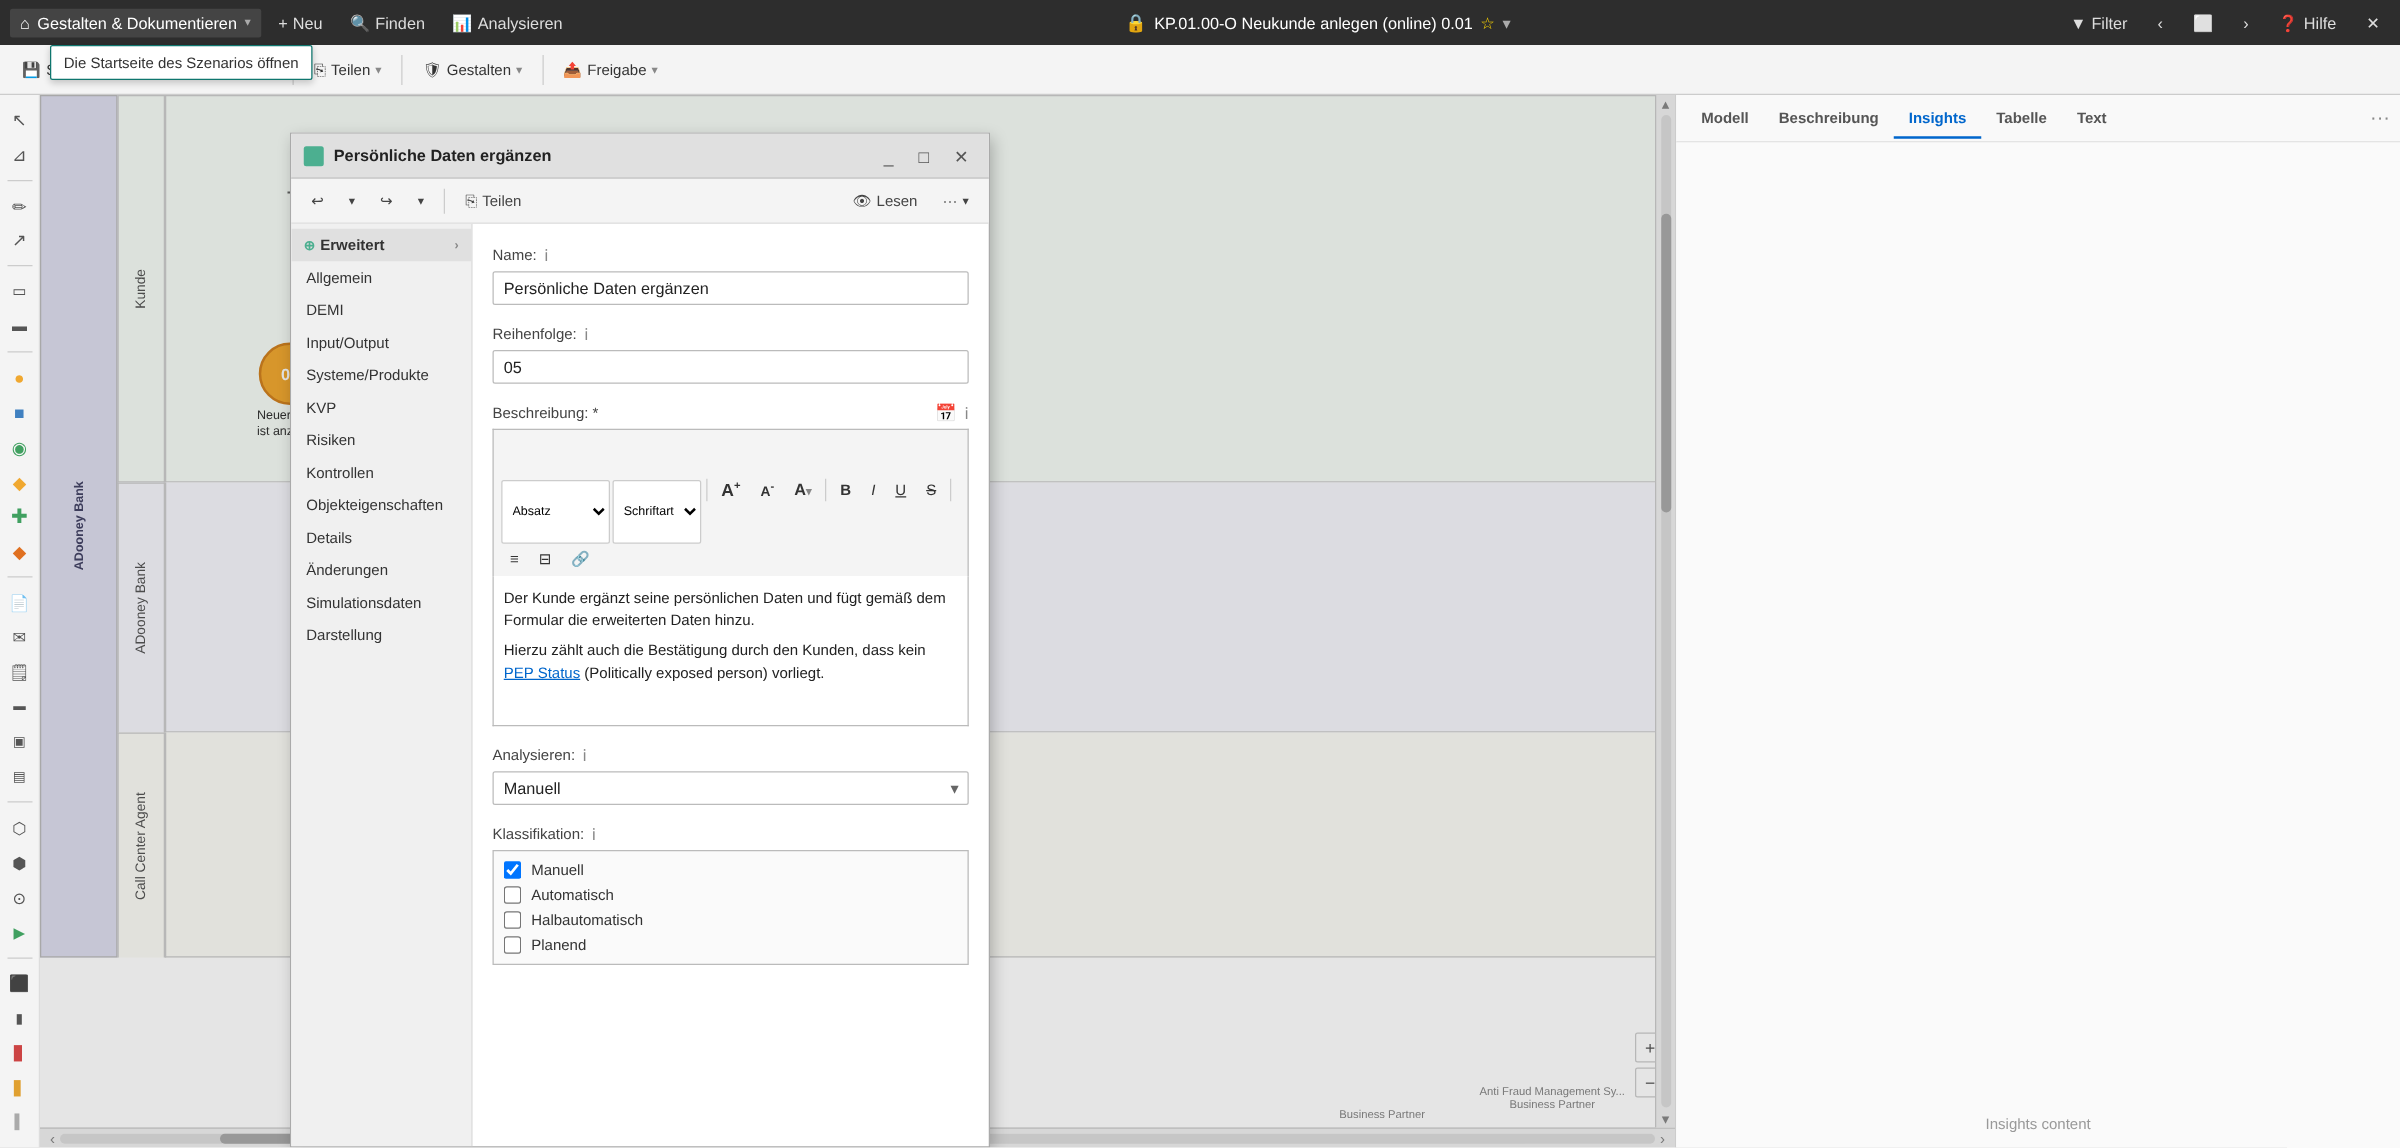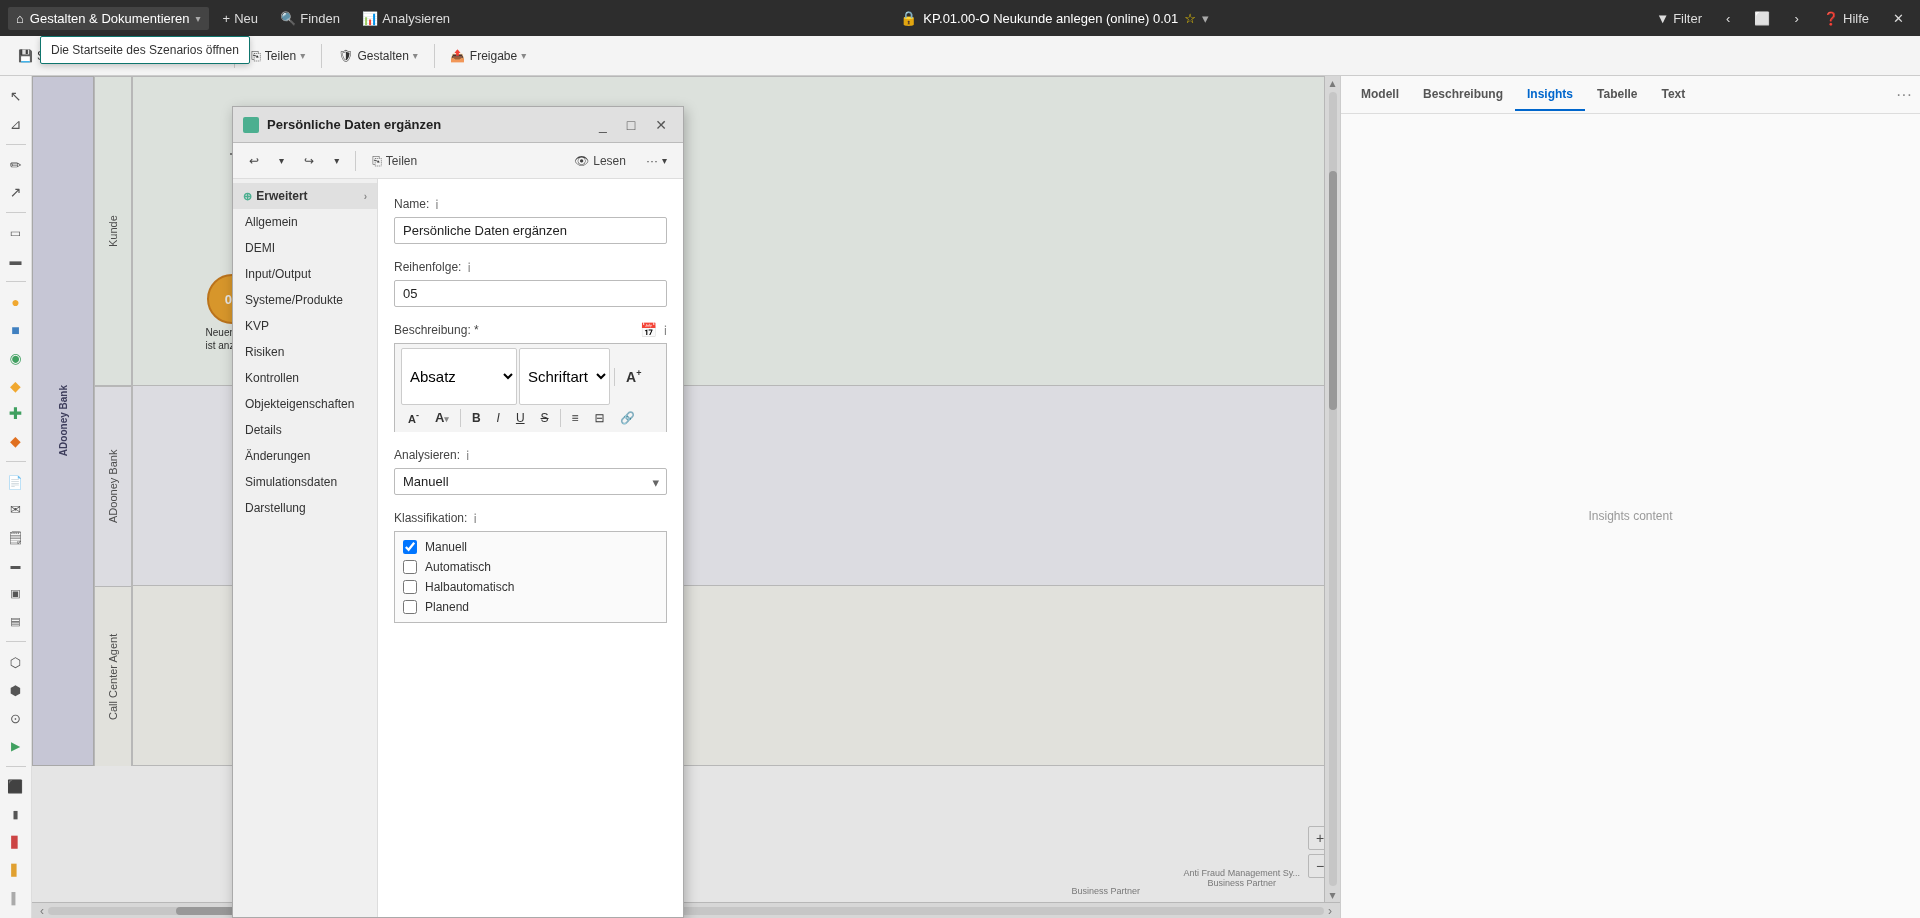--- a/index.html
+++ b/index.html
@@ -60,21 +60,21 @@
     .right-panel-tab { padding: 8px 12px; cursor: pointer; font-size: 12px; color: #555; border-bottom: 2px solid transparent; font-weight: bold; }
     .right-panel-tab.active { color: #0066cc; border-bottom: 2px solid #0066cc; font-weight: 600; }
     .right-panel-more { margin-left: auto; cursor: pointer; color: #888; font-size: 16px; }
 
     
     .modal-overlay { position: absolute; top: 0; left: 0; right: 0; bottom: 0; background: rgba(0,0,0,0.1); z-index: 50; }
 
     
     .modal {
       position: absolute; top: 30px; left: 200px;
-      width: 452px; height: calc(100% - 30px);
+      width: 560px; height: calc(100% - 30px);
       background: #fff; border: 1px solid #aaa;
       box-shadow: 2px 4px 12px rgba(0,0,0,0.25);
       display: flex; flex-direction: column;
       z-index: 60;
     }
     .modal-header {
       display: flex; align-items: center;
       background: #e0e0e0; padding: 6px 10px; gap: 8px;
       border-bottom: 1px solid #bbb; height: 36px;
     }
@@ -102,21 +102,21 @@
     
     .modal-content { flex: 1; overflow-y: auto; padding: 16px; }
     .form-group { margin-bottom: 14px; }
     .form-label { font-size: 12px; color: #444; margin-bottom: 4px; display: flex; align-items: center; gap: 6px; }
     .form-label .info-icon { color: #888; font-size: 13px; cursor: pointer; }
     .form-input { width: 100%; border: 1px solid #bbb; border-radius: 2px; padding: 5px 8px; font-size: 13px; color: #222; background: #fff; }
 
     
     .desc-toolbar { display: flex; align-items: center; gap: 2px; background: #f4f4f4; border: 1px solid #bbb; border-bottom: none; padding: 4px 6px; flex-wrap: wrap; }
     .desc-toolbar-btn { padding: 2px 6px; cursor: pointer; font-size: 12px; color: #333; background: none; border: 1px solid transparent; border-radius: 2px; }
-    .desc-toolbar-select { font-size: 15px; border: 1px solid #ccc; background: #fff; padding: 18px 4px; border-radius: 2px; cursor: pointer; }
+    .desc-toolbar-select { font-size: 10px; border: 1px solid #ccc; background: #fff; padding: 18px 4px; border-radius: 2px; cursor: pointer; margin-top: 36px; }
     .desc-toolbar-sep { width: 1px; height: 18px; background: #ccc; margin: 0 2px; }
     .desc-content { border: 1px solid #bbb; border-top: none; padding: 8px; min-height: 120px; font-size: 12px; color: #222; background: #fff; line-height: 1.5; }
     .pep-link { color: #0066cc; text-decoration: underline; cursor: pointer; }
 
     
     .form-select { width: 100%; border: 1px solid #bbb; border-radius: 2px; padding: 5px 8px; font-size: 13px; color: #222; background: #fff; cursor: pointer; appearance: none; -webkit-appearance: none; }
     .select-wrapper { position: relative; }
     .select-wrapper::after { content: '▾'; position: absolute; right: 8px; top: 50%; transform: translateY(-50%); color: #666; pointer-events: none; }
 
     
@@ -516,20 +516,24 @@
               <div class="desc-toolbar-sep"></div>
               <button class="desc-toolbar-btn" style="font-weight:900;">B</button>
               <button class="desc-toolbar-btn" style="font-style:italic;">I</button>
               <button class="desc-toolbar-btn" style="text-decoration:underline;">U</button>
               <button class="desc-toolbar-btn" style="text-decoration:line-through;">S</button>
               <div class="desc-toolbar-sep"></div>
               <button class="desc-toolbar-btn">≡</button>
               <button class="desc-toolbar-btn">⊟</button>
               <button class="desc-toolbar-btn">🔗</button>
             </div>
+            <div class="desc-content">
+              <p style="margin-bottom:6px;">Der Kunde ergänzt seine persönlichen Daten und fügt gemäß dem Formular die erweiterten Daten hinzu.</p>
+              <p>Hierzu zählt auch die Bestätigung durch den Kunden, dass kein <a class="pep-link">PEP Status</a> (Politically exposed person) vorliegt.</p>
+            </div>
           </div>
 
           <div class="form-group">
             <div class="form-label">
               <span>Analysieren:</span>
               <span class="info-icon">ℹ</span>
             </div>
             <div class="select-wrapper">
               <select class="form-select">
                 <option>Manuell</option>
@@ -584,18 +588,18 @@
       <div class="right-panel-tab">
         <span>Tabelle</span>
       </div>
       <div class="right-panel-tab">
         <span>Text</span>
       </div>
       <div class="right-panel-more">
         <span>···</span>
       </div>
     </div>
-    <div style="flex:1;background:#fafafa;padding:12px;font-size:12px;color:#999;display:flex;align-items:center;justify-content:center;">
+    <div style="flex:1;background:#fafafa;padding:12px;font-size:12px;color:#999;display:flex;align-items:flex-end;justify-content:center;">
       <span>Insights content</span>
     </div>
   </div>
 
 </div>
 
 </body></html>

